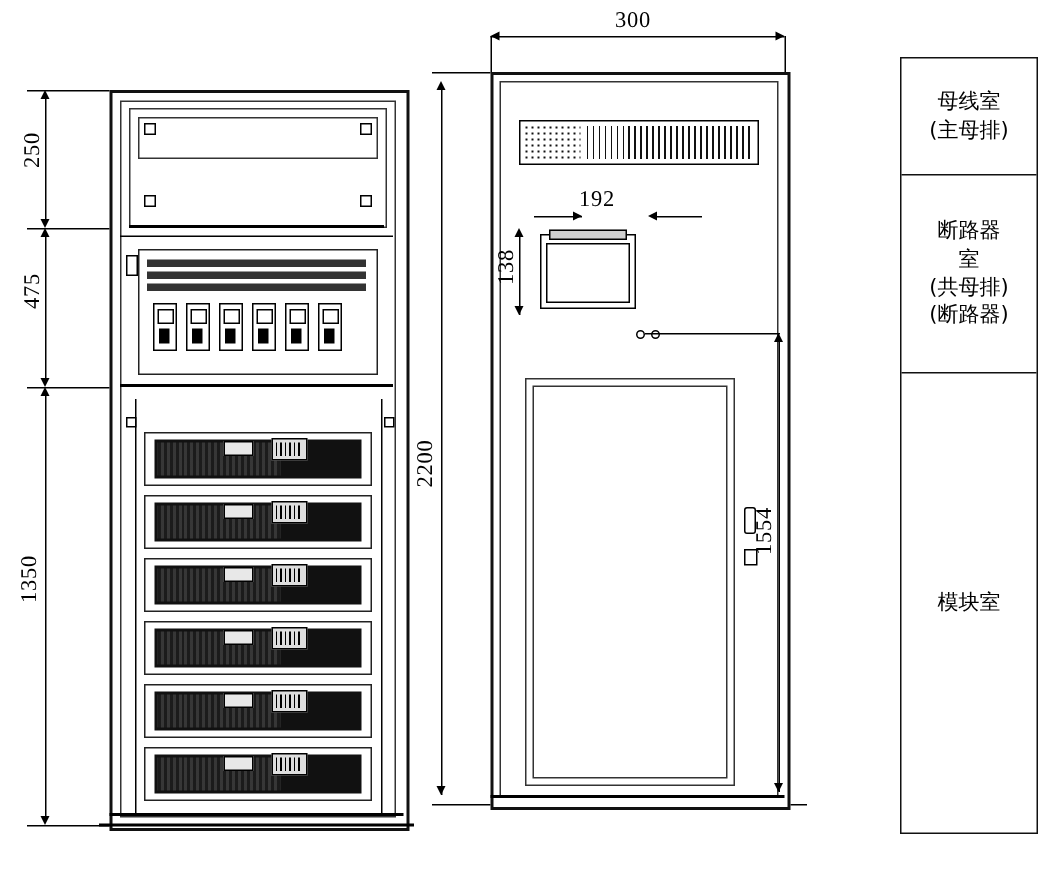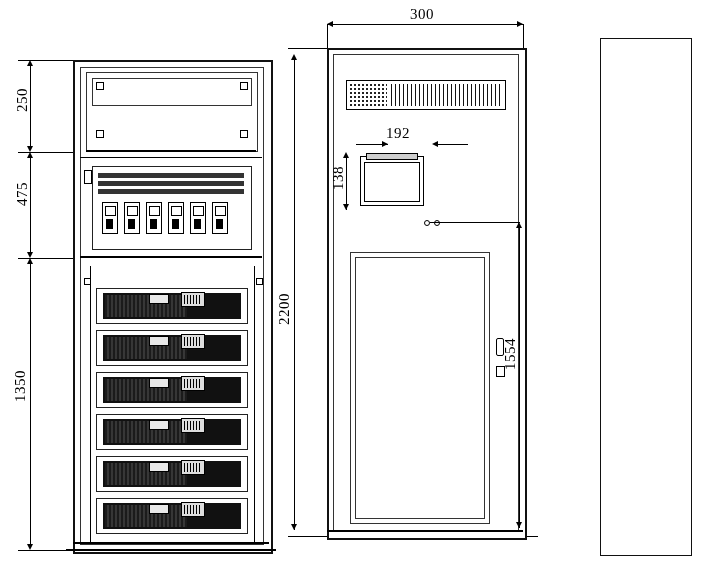--- a/index.html
+++ b/index.html
@@ -317,16 +317,33 @@
 
     <div class="dimline" style="left:219px;top:210px;height:300px;"></div>
     <div class="arrow-up" style="left:216px;top:204px;"></div>
     <div class="arrow-dn" style="left:216px;top:504px;"></div>
     <div class="abs dim-text vert" style="left:202px;top:320px;">1554</div>
 
     <div class="line hline" style="left:27px;top:512px;width:196px;height:2px;"></div>
   </div>
 
   <div id="right-table">
+    <div class="cell" style="height:78px;">
+      <div>
+        <div>母线室</div>
+        <div>(主母排)</div>
+      </div>
+    </div>
+    <div class="cell" style="height:132px;">
+      <div>
+        <div>断路器</div>
+        <div>室</div>
+        <div>(共母排)</div>
+        <div>(断路器)</div>
+      </div>
+    </div>
+    <div class="cell" style="flex:1;">
+      <div>模块室</div>
+    </div>
   </div>
 
 
 </div>
 
 </body></html>

